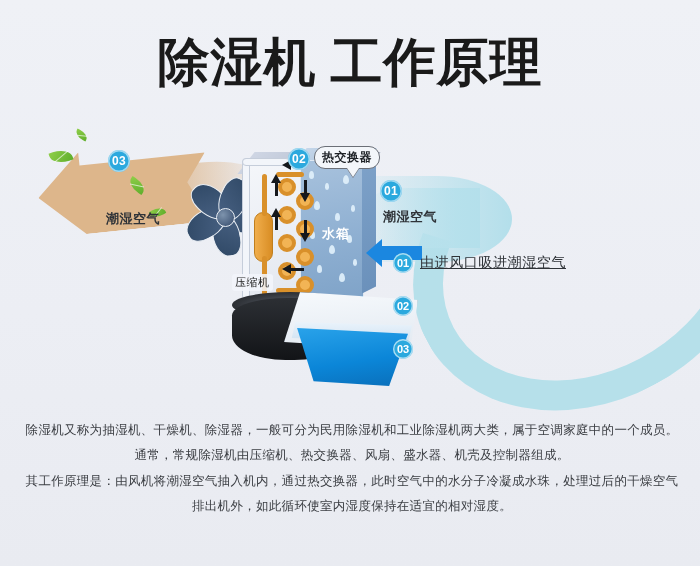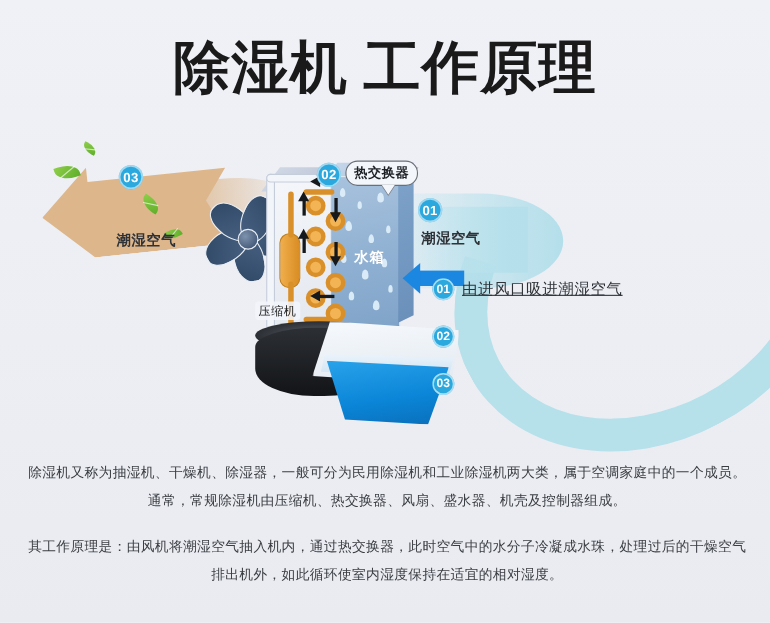--- a/index.html
+++ b/index.html
@@ -455,21 +455,21 @@
     width: 656px;
     text-align: center;
   }
   .para {
     font-size: 12.5px;
     line-height: 25px;
     color: #3a3d42;
     letter-spacing: .3px;
     margin: 0;
   }
-  .para + .para { margin-top: 17px; }
+  .para + .para { margin-top: 1px; }
 </style>
 </head>
 <body>
 
 <div class="page">
 
   <div class="title-wrap">
     <div class="title"><span>除湿机</span><span class="t-part2">工作原理</span></div>
   </div>
 

